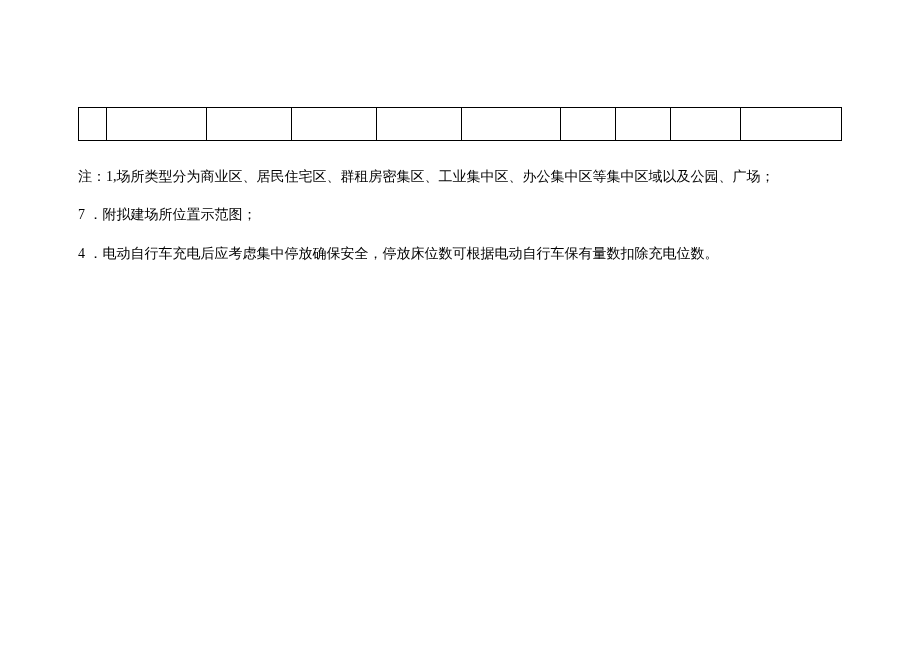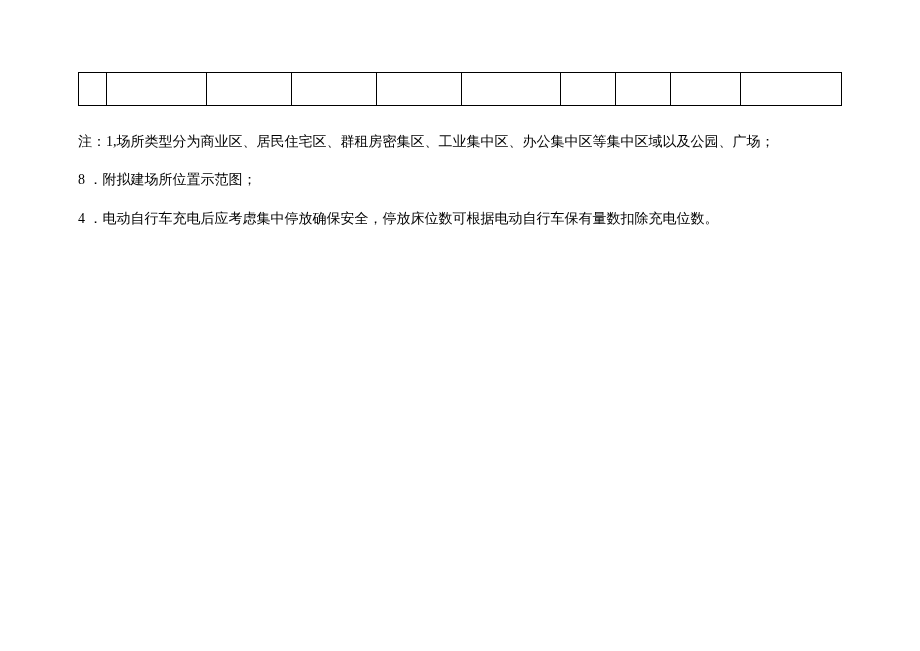--- a/index.html
+++ b/index.html
@@ -10,21 +10,21 @@
     body {
       background: #ffffff;
       font-family: "SimSun", "宋体", serif;
       font-size: 14px;
       color: #000000;
       width: 920px;
       height: 651px;
       position: relative;
     }
     .content {
-      padding: 72px 78px 0 78px;
+      padding: 107px 78px 0 78px;
     }
     .table-row {
       display: flex;
       border: 1px solid #000;
       height: 34px;
       margin-bottom: 18px;
     }
     .table-cell {
       border-right: 1px solid #000;
       height: 100%;
@@ -50,16 +50,16 @@
     <div class="table-cell" style="width:85px"></div>
     <div class="table-cell" style="width:85px"></div>
     <div class="table-cell" style="width:100px"></div>
     <div class="table-cell" style="width:55px"></div>
     <div class="table-cell" style="width:55px"></div>
     <div class="table-cell" style="width:70px"></div>
     <div class="table-cell" style="width:100px"></div>
   </div>
   <div class="notes">
     <p class="note-item">注：1,场所类型分为商业区、居民住宅区、群租房密集区、工业集中区、办公集中区等集中区域以及公园、广场；</p>
-    <p class="note-item">8 ．附拟建场所位置示范图；</p>
+    <p class="note-item">7 ．附拟建场所位置示范图；</p>
     <p class="note-item">4 ．电动自行车充电后应考虑集中停放确保安全，停放床位数可根据电动自行车保有量数扣除充电位数。</p>
   </div>
 </div>
 
 </body></html>

